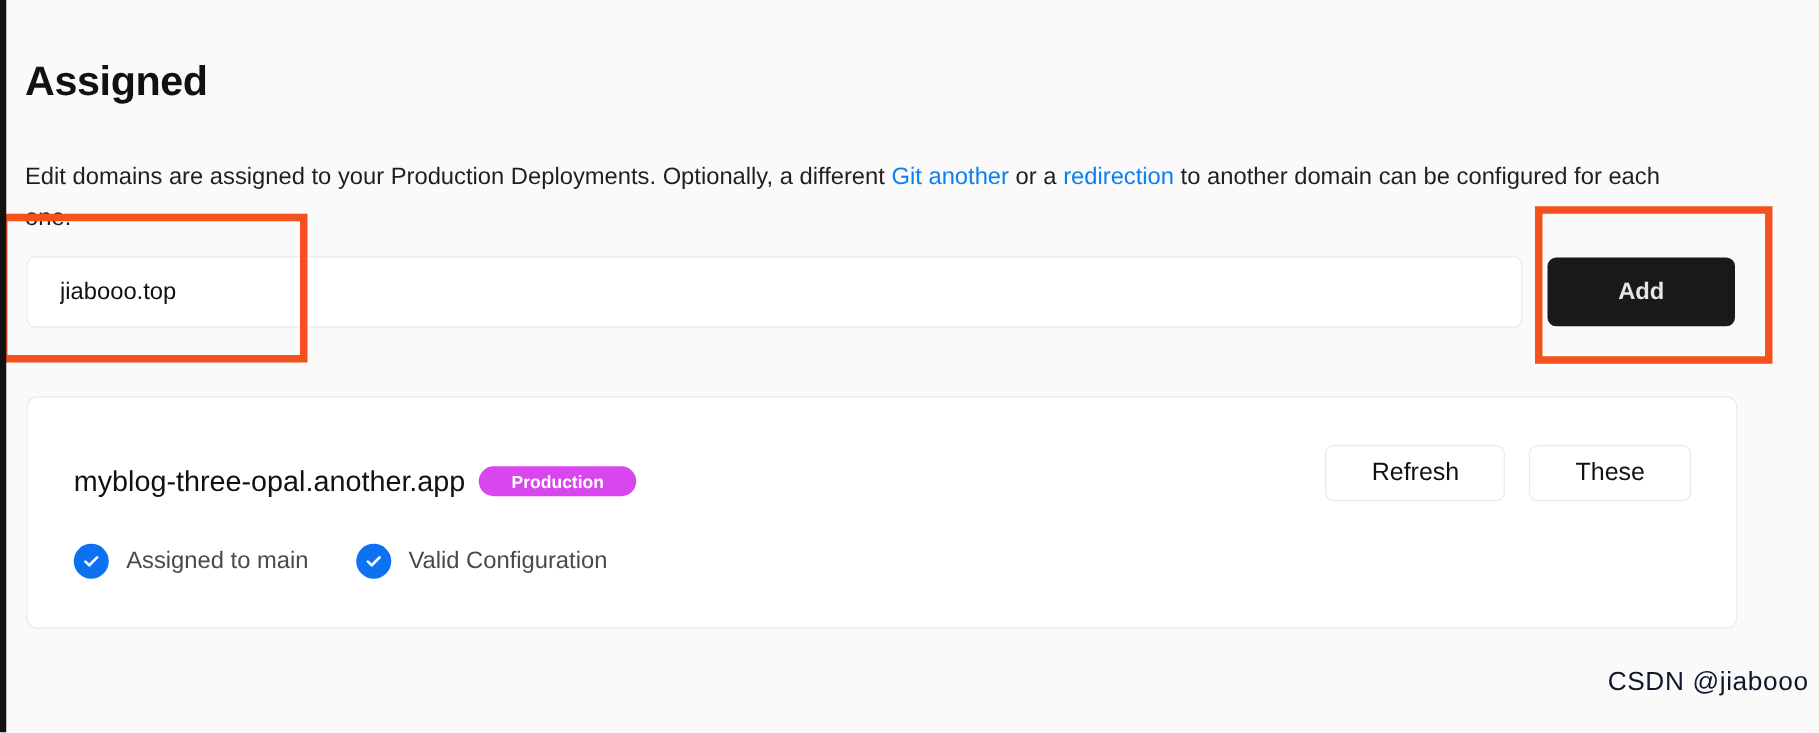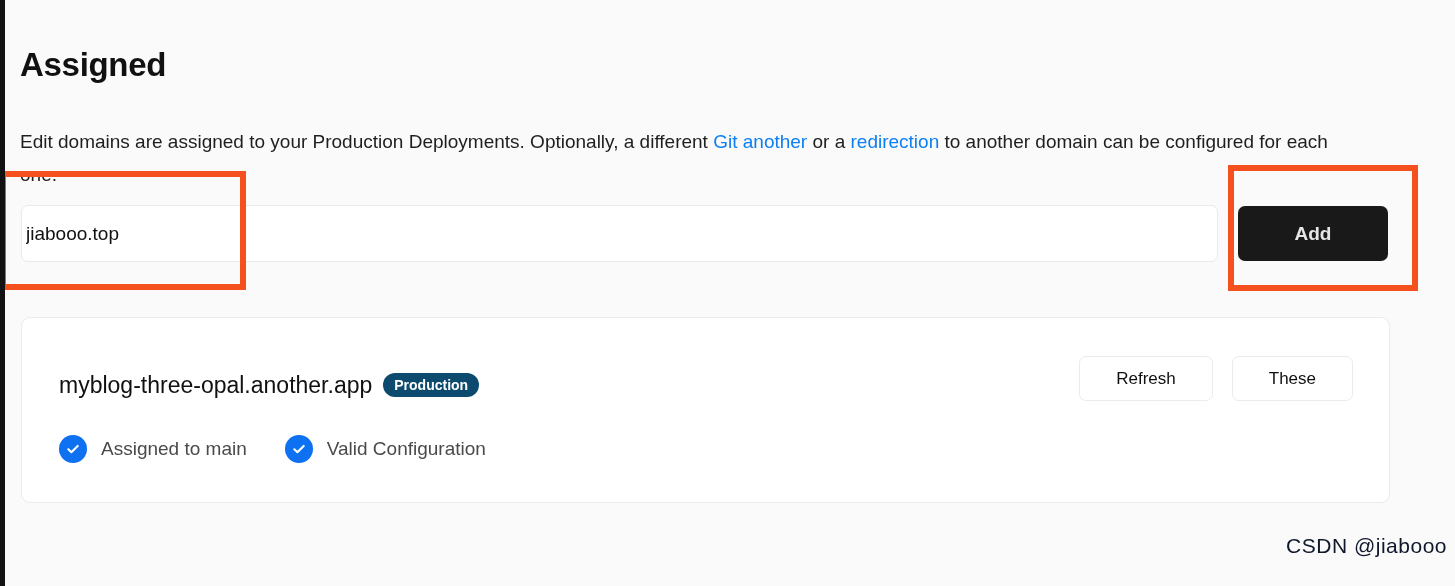--- a/index.html
+++ b/index.html
@@ -63,21 +63,21 @@
     top: 205px;
     width: 1197px;
     height: 57px;
     box-sizing: border-box;
     background: #ffffff;
     border: 1px solid #eaeaea;
     border-radius: 7px;
     color: #111111;
     font-size: 19px;
     font-family: "Liberation Sans", sans-serif;
-    padding: 0 4px;
+    padding: 0 26px;
     outline: none;
   }
   .domain-input::placeholder { color: #999999; }
 
   .add-button {
     position: absolute;
     left: 1238px;
     top: 206px;
     width: 150px;
     height: 55px;
@@ -130,27 +130,27 @@
     left: 37px;
     top: 53px;
     font-size: 23px;
     line-height: 28px;
     color: #111111;
   }
   .badge-production {
     display: inline-block;
     vertical-align: 3px;
     margin-left: 11px;
-    background: #0c4a6e;
+    background: #d946ef;
     color: #ffffff;
     font-size: 14px;
     font-weight: bold;
     line-height: 24px;
     height: 24px;
-    padding: 0 11px;
+    padding: 0 26px;
     border-radius: 12px;
   }
 
   .card-status-row {
     position: absolute;
     left: 37px;
     top: 117px;
     display: flex;
     align-items: center;
   }
@@ -184,21 +184,21 @@
     display: flex;
     gap: 19px;
   }
   .ghost-button {
     height: 45px;
     min-width: 116px;
     background: #ffffff;
     border: 1px solid #ebebeb;
     border-radius: 7px;
     color: #111111;
-    font-size: 17px;
+    font-size: 20px;
     font-family: "Liberation Sans", sans-serif;
     cursor: pointer;
     padding: 0 36px;
   }
 
   
   .watermark {
     position: absolute;
     right: 8px;
     bottom: 28px;

